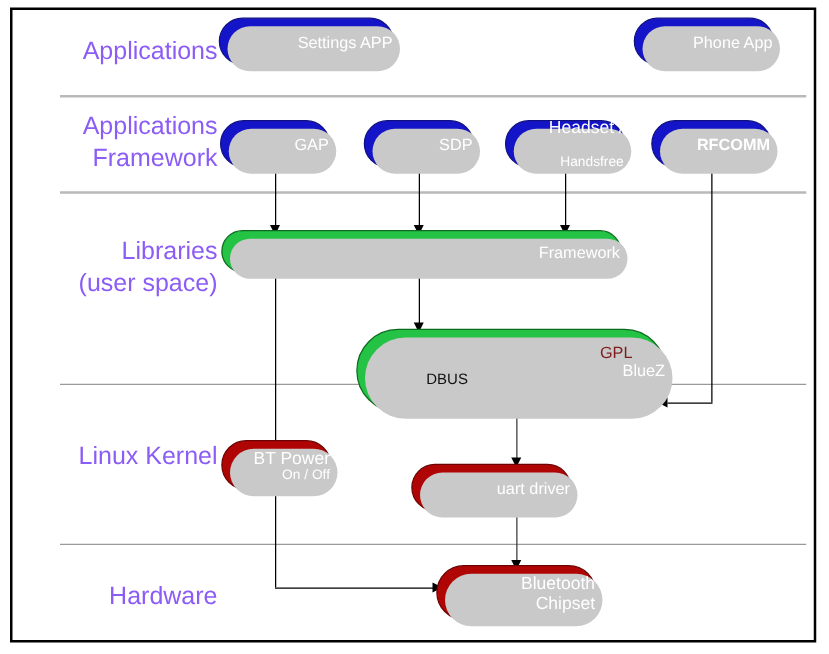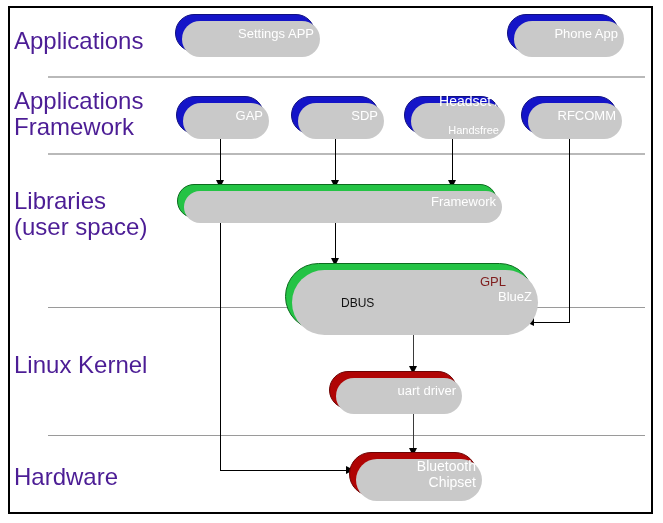--- a/index.html
+++ b/index.html
@@ -26,24 +26,24 @@
   .divider{
     position:absolute;
     height:2px;
     background:#b9b9b9;
   }
   .divider.thin{height:1px;background:#9a9a9a;}
 
   
   .layer-label{
     position:absolute;
-    color:#4c1d95;
-    font-size:24px;
+    color:#8b5cf6;
+    font-size:20px;
     line-height:26px;
-    text-align:left;
+    text-align:right;
     white-space:pre-line;
     letter-spacing:0px;
   }
 
   
   .node{
     position:absolute;
     box-sizing:border-box;
     display:flex;
     flex-direction:column;
@@ -188,36 +188,41 @@
     <span class="shadow"></span>
     <span class="single">SDP</span>
   </div>
 
   <div class="node node-blue" style="left:404px;top:96px;width:96px;height:38px;gap:15px;">
     <span class="shadow"></span>
     <span class="l1">Headset /</span>
     <span class="l2">Handsfree</span>
   </div>
 
-  <div class="node node-blue" style="left:521px;top:96px;width:96px;height:38px;">
+  <div class="node node-blue" style="left:521px;top:96px;width:96px;height:38px;font-weight:bold;">
     <span class="shadow"></span>
     <span class="single">RFCOMM</span>
   </div>
 
   <div class="node node-green" style="left:177px;top:184px;width:320px;height:34px;">
     <span class="shadow"></span>
     <span class="single">Framework</span>
   </div>
 
   <div class="node node-green" style="left:285px;top:263px;width:248px;height:67px;">
     <span class="shadow"></span>
     <span class="node-badge" style="right:26px;top:10px;">GPL</span>
     <span class="single">BlueZ</span>
   </div>
 
+  <div class="node node-red" style="left:177px;top:352px;width:88px;height:40px;">
+    <span class="shadow"></span>
+    <span class="l1">BT Power</span>
+    <span class="l2">On / Off</span>
+  </div>
 
   <div class="node node-red" style="left:329px;top:371px;width:128px;height:38px;">
     <span class="shadow"></span>
     <span class="single">uart driver</span>
   </div>
 
   <div class="node node-red" style="left:349px;top:452px;width:128px;height:44px;">
     <span class="shadow"></span>
     <span class="l1">Bluetooth</span>
     <span class="l1">Chipset</span>

